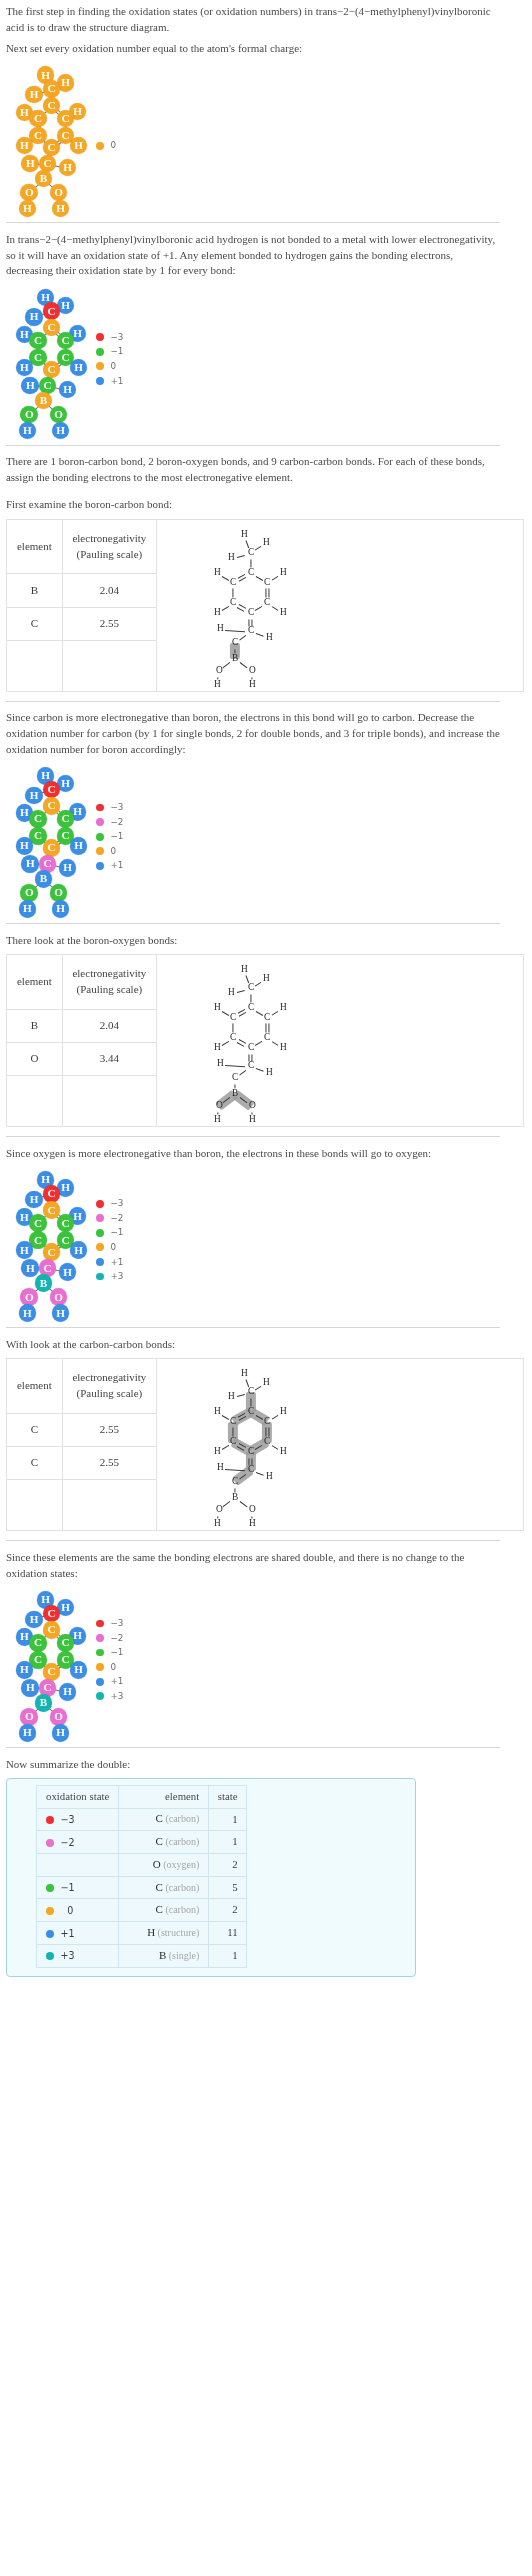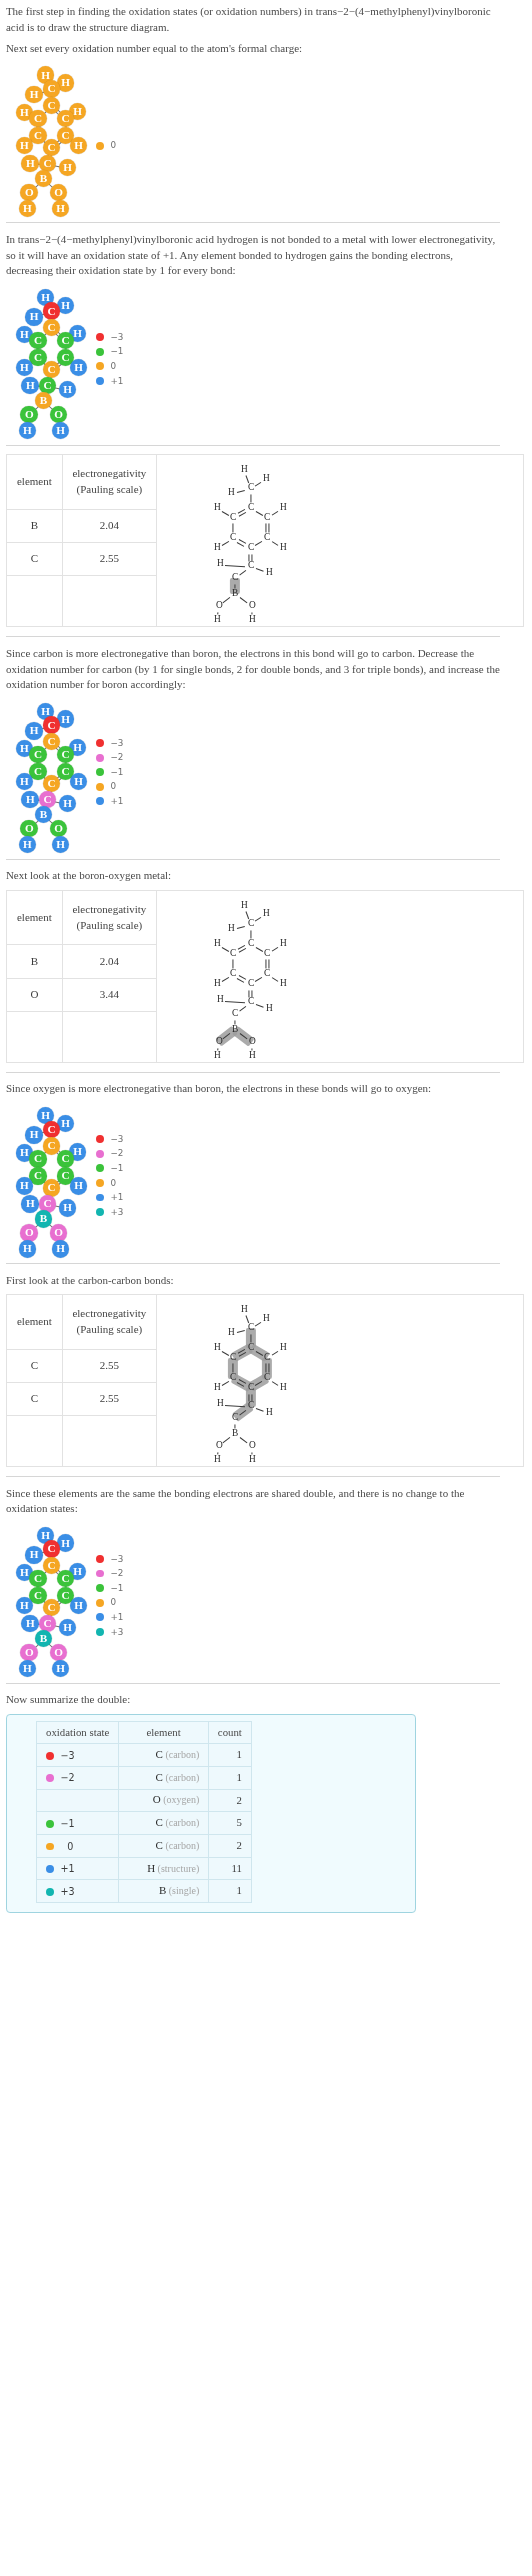--- a/index.html
+++ b/index.html
@@ -79,21 +79,21 @@
   .answer-title { color: #5a5a5a; font-size: 11px; margin-bottom: 5.9px; }
   table.ans { border-collapse: collapse; margin-left: 21.5px; }
   table.ans td, table.ans th {
     border: 1px solid #cfe6ee;
     font-weight: normal;
     font-size: 10.8px;
     color: #3b3b3b;
     padding: 2.9px 8.8px;
     background: #eef9fd;
   }
-  table.ans th { color: #4a4a4a; text-align: center; margin-top: 36px; }
+  table.ans th { color: #4a4a4a; text-align: right; margin-top: 36px; }
   table.ans td.osc { text-align: left; white-space: nowrap; min-width: 70px; }
   table.ans td.elc { text-align: right; white-space: nowrap; min-width: 90px; }
   table.ans td.cnt { text-align: right; min-width: 33px; }
   .osdot { display: inline-block; width: 7.8px; height: 7.8px; border-radius: 50%; vertical-align: middle; margin-right: 6.8px; }
   .osval { display: inline-block; min-width: 19.5px; font-family: "DejaVu Sans", sans-serif; font-size: 9.6px; vertical-align: middle; }
   .elsym { font-size: 11px; color: #2b2b2b; }
   .elname { font-size: 10px; color: #a6a6a6; }
 </style>
 </head>
 <body>
@@ -235,20 +235,22 @@
             <span class="dot" style="background: rgb(58, 142, 230);"></span>
             <span class="lbl">+1</span>
           </div>
         </div>
     </div>
   </div>
 
   <hr class="sep">
 
   <div>
+    <p class="para">There are 1 boron-carbon bond, 2 boron-oxygen bonds, and 9 carbon-carbon bonds.  For each of these bonds, assign the bonding electrons to the most electronegative element.</p>
+    <p class="para" style="margin-top:11.7px;">First examine the boron-carbon bond:</p>
 
     <table class="en">
       <tbody>
           <tr>
         <th class="c1">element</th>
         <th class="c2">
           <span>electronegativity</span><br>
           <span>(Pauling scale)</span>
         </th>
         <td class="c3" rowspan="4">
@@ -399,21 +401,21 @@
             <span class="dot" style="background: rgb(58, 142, 230);"></span>
             <span class="lbl">+1</span>
           </div>
         </div>
     </div>
   </div>
 
   <hr class="sep">
 
   <div>
-    <p class="para">Next look at the boron-oxygen metal:</p>
+    <p class="para">There look at the boron-oxygen bonds:</p>
     <table class="en">
       <tbody>
           <tr>
         <th class="c1">element</th>
         <th class="c2">
           <span>electronegativity</span><br>
           <span>(Pauling scale)</span>
         </th>
         <td class="c3" rowspan="4">
           <div class="sf" id="sf-2" style="position:relative;width:367px;height:171px;">
@@ -568,21 +570,21 @@
             <span class="dot" style="background: rgb(18, 181, 176);"></span>
             <span class="lbl">+3</span>
           </div>
         </div>
     </div>
   </div>
 
   <hr class="sep">
 
   <div>
-    <p class="para">First look at the carbon-carbon bonds:</p>
+    <p class="para">With look at the carbon-carbon bonds:</p>
     <table class="en">
       <tbody>
           <tr>
         <th class="c1">element</th>
         <th class="c2">
           <span>electronegativity</span><br>
           <span>(Pauling scale)</span>
         </th>
         <td class="c3" rowspan="4">
           <div class="sf" id="sf-3" style="position:relative;width:367px;height:171px;">
@@ -752,21 +754,21 @@
 
   <div>
     <p class="para">Now summarize the double:</p>
 
     <div class="answer-box">
       <table class="ans">
         <thead>
           <tr>
             <th>oxidation state</th>
             <th>element</th>
-            <th>count</th>
+            <th>state</th>
           </tr>
         </thead>
         <tbody id="answer-body">
             <tr>
               <td class="osc"><span class="osdot" style="background: rgb(240, 48, 48);"></span><span class="osval" style="text-align: left;">−3</span></td>
               <td class="elc"><span class="elsym">C</span><span class="elname"> (carbon)</span></td>
               <td class="cnt">1</td>
             </tr>
             <tr>
               <td class="osc"><span class="osdot" style="background: rgb(232, 111, 208);"></span><span class="osval" style="text-align: left;">−2</span></td>

